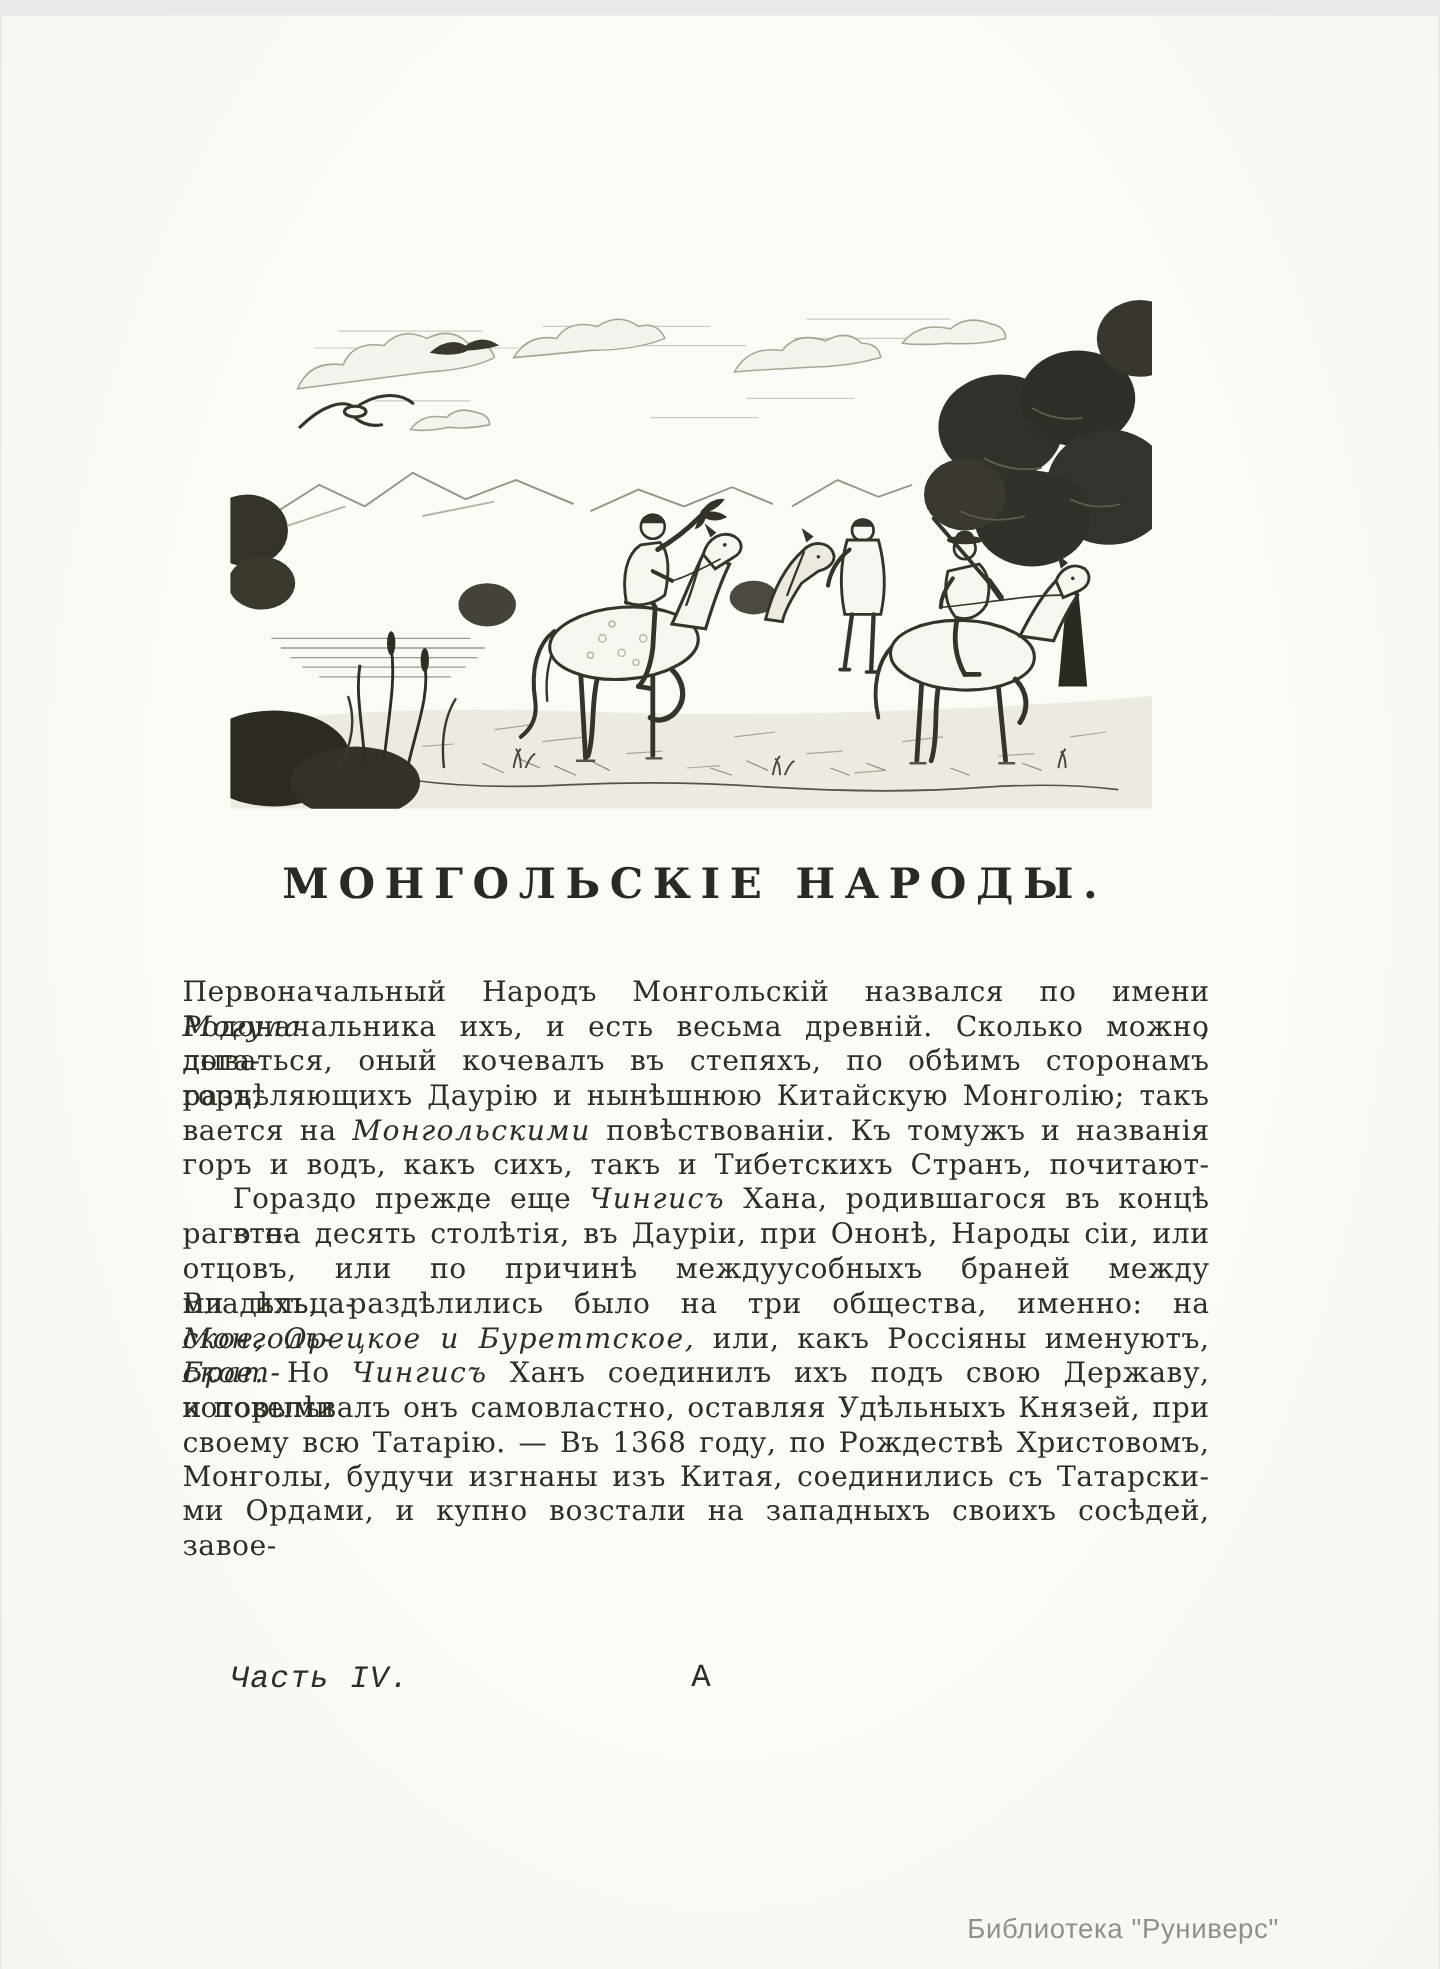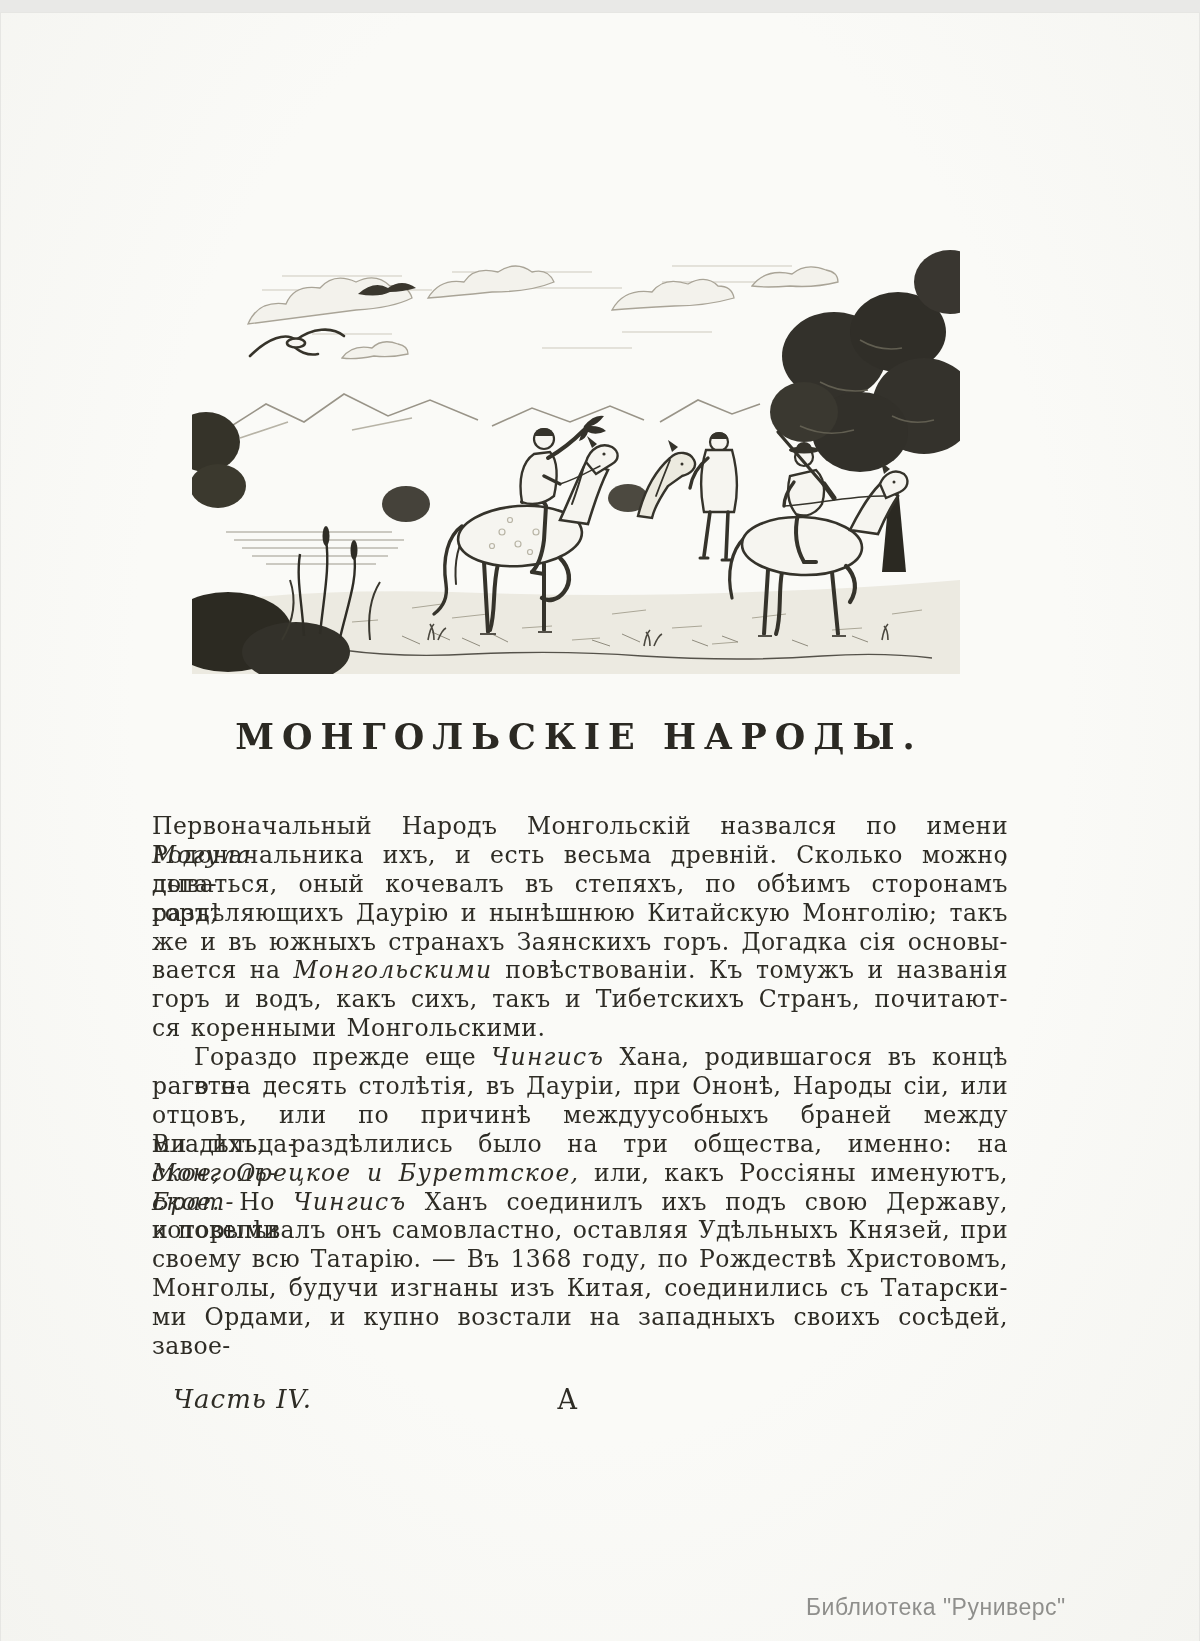--- a/index.html
+++ b/index.html
@@ -18,21 +18,21 @@
     letter-spacing:8px; color:#2b2923; white-space:nowrap;
   }
   .body-text { position:absolute; left:152px; top:800px; width:856px; color:#2e2c25; }
   .text-line {
     font-size:23.5px; line-height:28.9px; letter-spacing:0.45px; word-spacing:2px;
     text-align:justify; text-align-last:justify; height:28.9px; overflow:visible;
   }
   .text-line.para-end { text-align-last:left; }
   .text-line.indent { padding-left:42px; }
   .text-line .em { font-style:italic; letter-spacing:1.2px; }
-  .footer-row { position:absolute; left:149px; top:1372px; width:856px; height:34px; color:#2e2c25; }
+  .footer-row { position:absolute; left:168px; top:1372px; width:856px; height:34px; color:#2e2c25;font-family:Liberation Mono, monospace; }
   .footer-part { position:absolute; left:24px; top:0; font-style:italic; font-size:26px; letter-spacing:1px; }
   .footer-sig { position:absolute; left:408px; top:0; font-size:27px; letter-spacing:1px; }
   .watermark {
     position:absolute; left:806px; top:1582px; width:394px;
     font-family:"Liberation Sans", sans-serif; font-size:23px; color:#8f8f8c;
     letter-spacing:0.5px;
   }
 </style>
 </head>
 <body>
@@ -190,24 +190,22 @@
     </g>
   </svg>
 
   <div class="page-title">МОНГОЛЬСКІЕ НАРОДЫ.</div>
 
   <div class="body-text">
       <div class="text-line"><span>Первоначальный Народъ Монгольскій назвался по имени </span><span class="em">Могула</span><span> ,</span></div>
       <div class="text-line"><span>Родоначальника ихъ, и есть весьма древній.  Сколько можно дога-</span></div>
       <div class="text-line"><span>дываться, оный кочевалъ въ степяхъ, по обѣимъ сторонамъ горъ,</span></div>
       <div class="text-line"><span>раздѣляющихъ Даурію и нынѣшнюю Китайскую Монголію; такъ</span></div>
-      <div class="text-line"><span>же и въ южныхъ странахъ Заянскихъ горъ.  Догадка сія основы-</span></div>
       <div class="text-line"><span>вается на </span><span class="em">Монгольскими</span><span> повѣствованіи.  Къ томужъ и названія</span></div>
       <div class="text-line"><span>горъ и водъ, какъ сихъ, такъ и Тибетскихъ Странъ, почитают-</span></div>
-      <div class="text-line para-end"><span>ся коренными Монгольскими.</span></div>
       <div class="text-line indent"><span>Гораздо прежде еще </span><span class="em">Чингисъ</span><span> Хана, родившагося въ концѣ вто-</span></div>
       <div class="text-line"><span>раго на десять столѣтія, въ Дауріи, при Ононѣ, Народы сіи, или</span></div>
       <div class="text-line"><span>отцовъ, или по причинѣ междуусобныхъ браней между Владѣльца-</span></div>
       <div class="text-line"><span>ми ихъ, раздѣлились было на три общества, именно: на </span><span class="em">Монголь-</span></div>
       <div class="text-line"><span class="em">ское, Орецкое и Буреттское,</span><span> или, какъ Россіяны именуютъ, </span><span class="em">Брат-</span></div>
       <div class="text-line"><span class="em">ское.</span><span>  Но </span><span class="em">Чингисъ</span><span> Ханъ соединилъ ихъ подъ свою Державу, которыми</span></div>
       <div class="text-line"><span>и повелѣвалъ онъ самовластно, оставляя Удѣльныхъ Князей, при</span></div>
       <div class="text-line"><span>своему всю Татарію. — Въ 1368 году, по Рождествѣ Христовомъ,</span></div>
       <div class="text-line"><span>Монголы, будучи изгнаны изъ Китая, соединились съ Татарски-</span></div>
       <div class="text-line"><span>ми Ордами, и купно возстали на западныхъ своихъ сосѣдей, завое-</span></div>

